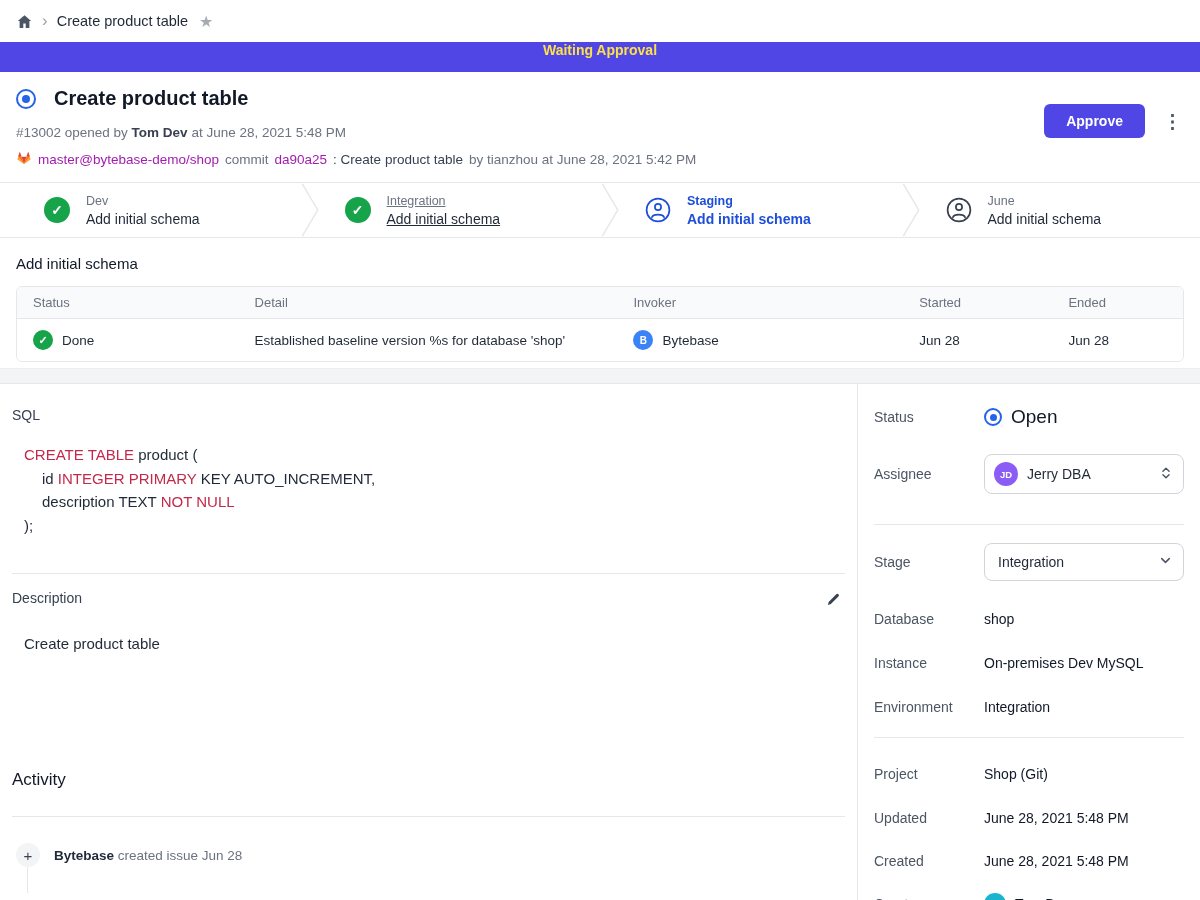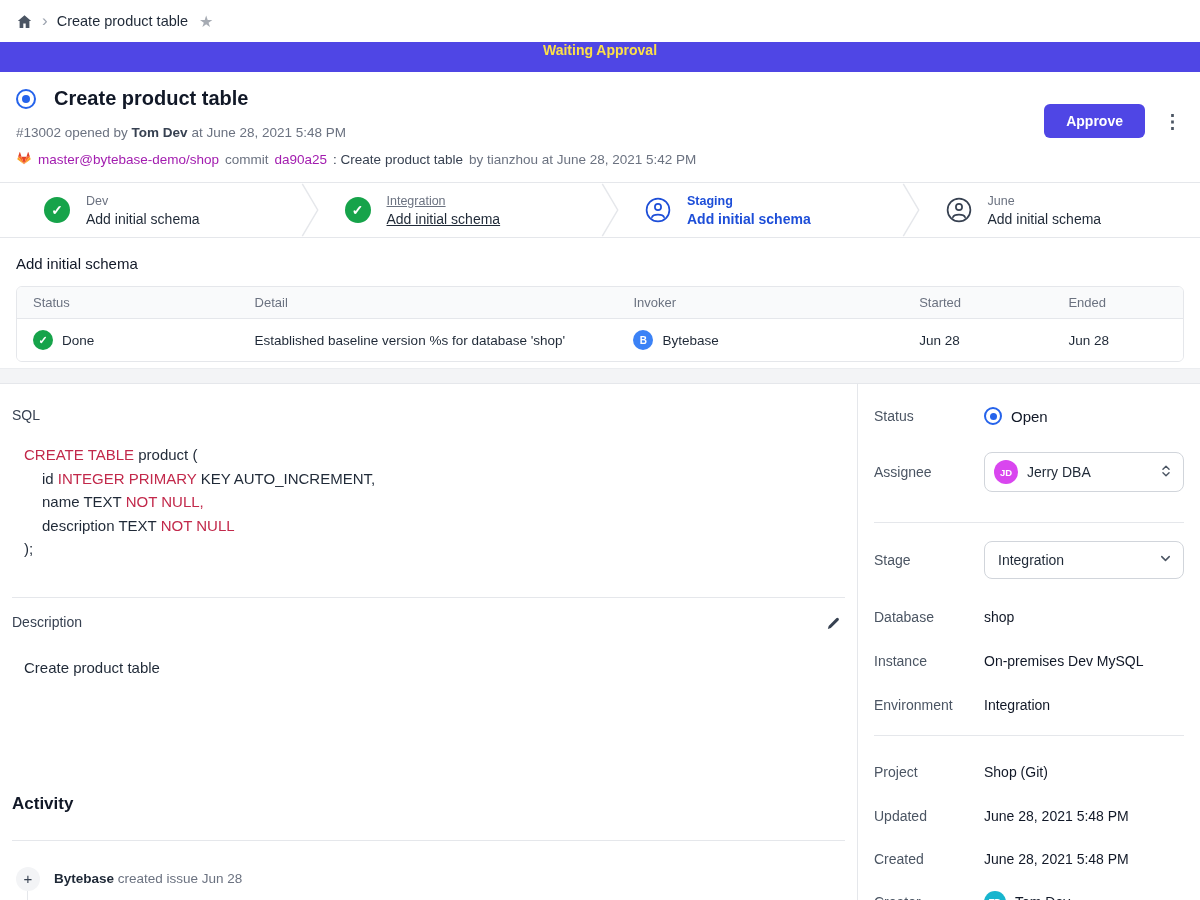--- a/index.html
+++ b/index.html
@@ -75,43 +75,43 @@
   .main-col { width:857px; flex:0 0 857px; padding:0 12px; position:relative; }
   .sql-label { margin-top:23px; font-size:14px; color:#374151; }
   .sql-code { margin-top:20px; padding-left:12px; font-size:15px; line-height:23.5px; color:#1f2937; }
   .sql-line.ind { padding-left:18px; }
   .kw { color:#c2294b; }
   .h-div { border-top:1px solid #e5e7eb; margin-top:36px; }
   .desc-head { margin-top:16px; display:flex; align-items:flex-start; justify-content:space-between; }
   .desc-label { font-size:14px; color:#374151; }
   .pencil-btn { color:#374151; cursor:pointer; padding:2px; margin-right:2px; }
   .desc-content { margin-top:22px; padding-left:12px; font-size:15px; color:#1f2937; }
-  .activity-heading { margin-top:118px; font-size:17px; font-weight:700; color:#111827; }
+  .activity-heading { margin-top:118px; font-size:17px; font-weight:400; color:#111827; }
   .activity-div { border-top:1px solid #e5e7eb; margin-top:26px; }
   .activity-item { margin-top:26px; display:flex; align-items:center; gap:14px; padding-left:4px; }
   .plus-circle { width:24px; height:24px; border-radius:50%; background:#f3f4f6; color:#374151;
     display:flex; align-items:center; justify-content:center; font-size:15px; flex:0 0 24px; }
   .activity-text { font-size:13.5px; color:#6b7280; }
   .activity-text .author { color:#1f2937; font-weight:600; }
   .thread { width:1px; height:26px; background:#e5e7eb; margin-left:15px; }
 
   
   .sidebar { flex:1; border-left:1px solid #e5e7eb; padding:0 16px; min-width:0; }
   .side-row { display:flex; align-items:center; font-size:14px; min-height:20px; }
   .side-label { width:110px; flex:0 0 110px; color:#4b5563; }
   .side-value { color:#111827; font-weight:500; }
   .radio-sm { width:18px; height:18px; border:2px solid #2563eb; border-radius:50%;
     display:flex; align-items:center; justify-content:center; flex:0 0 18px; margin-right:9px; }
   .radio-sm i { width:7px; height:7px; border-radius:50%; background:#2563eb; }
-  .open-value { font-size:15px; font-weight:500; color:#111827; }
+  .open-value { font-size:19px; font-weight:500; color:#111827; }
   .side-select { flex:1; max-width:200px; border:1px solid #d1d5db; border-radius:8px; background:#fff;
     display:flex; align-items:center; gap:9px; padding:0 10px 0 9px; cursor:pointer; }
   .select-assignee { height:40px; }
   .select-stage { height:38px; padding-left:13px; }
-  .avatar-jd { width:24px; height:24px; border-radius:50%; background:#d946ef; color:#fff;
+  .avatar-jd { width:24px; height:24px; border-radius:50%; background:#8b5cf6; color:#fff;
     display:flex; align-items:center; justify-content:center; font-size:9.5px; font-weight:700; flex:0 0 24px; }
   .avatar-td { width:22px; height:22px; border-radius:50%; background:#17b5ce; color:#fff;
     display:flex; align-items:center; justify-content:center; font-size:9px; font-weight:700; flex:0 0 22px; margin-right:9px; }
   .select-text { flex:1; font-size:14px; color:#1f2937; }
   .side-div { border-top:1px solid #e5e7eb; }
   .mt22{margin-top:22px}.mt26{margin-top:26px}.mt30{margin-top:30px}.mt18{margin-top:18px}
   .mt28{margin-top:28px}.mt24{margin-top:24px}.mt20{margin-top:20px}.mt23{margin-top:23px}
 </style>
 </head>
 <body>
@@ -265,21 +265,20 @@
 
   <div class="gray-gap"></div>
 
   <div class="bottom">
     <div class="main-col">
 
       <div class="sql-label">SQL</div>
       <div class="sql-code">
         <div class="sql-line"><span class="kw">CREATE TABLE</span><span> product (</span></div>
         <div class="sql-line ind"><span>id </span><span class="kw">INTEGER PRIMARY</span><span> KEY AUTO_INCREMENT,</span></div>
-        <div class="sql-line ind"><span>name TEXT </span><span class="kw">NOT NULL,</span></div>
         <div class="sql-line ind"><span>description TEXT </span><span class="kw">NOT NULL</span></div>
         <div class="sql-line"><span>);</span></div>
       </div>
 
       <div class="h-div"></div>
 
       <div class="desc-head">
         <span class="desc-label">Description</span>
         <span class="pencil-btn">
           <svg width="16" height="16" viewBox="0 0 20 20" fill="currentColor">

